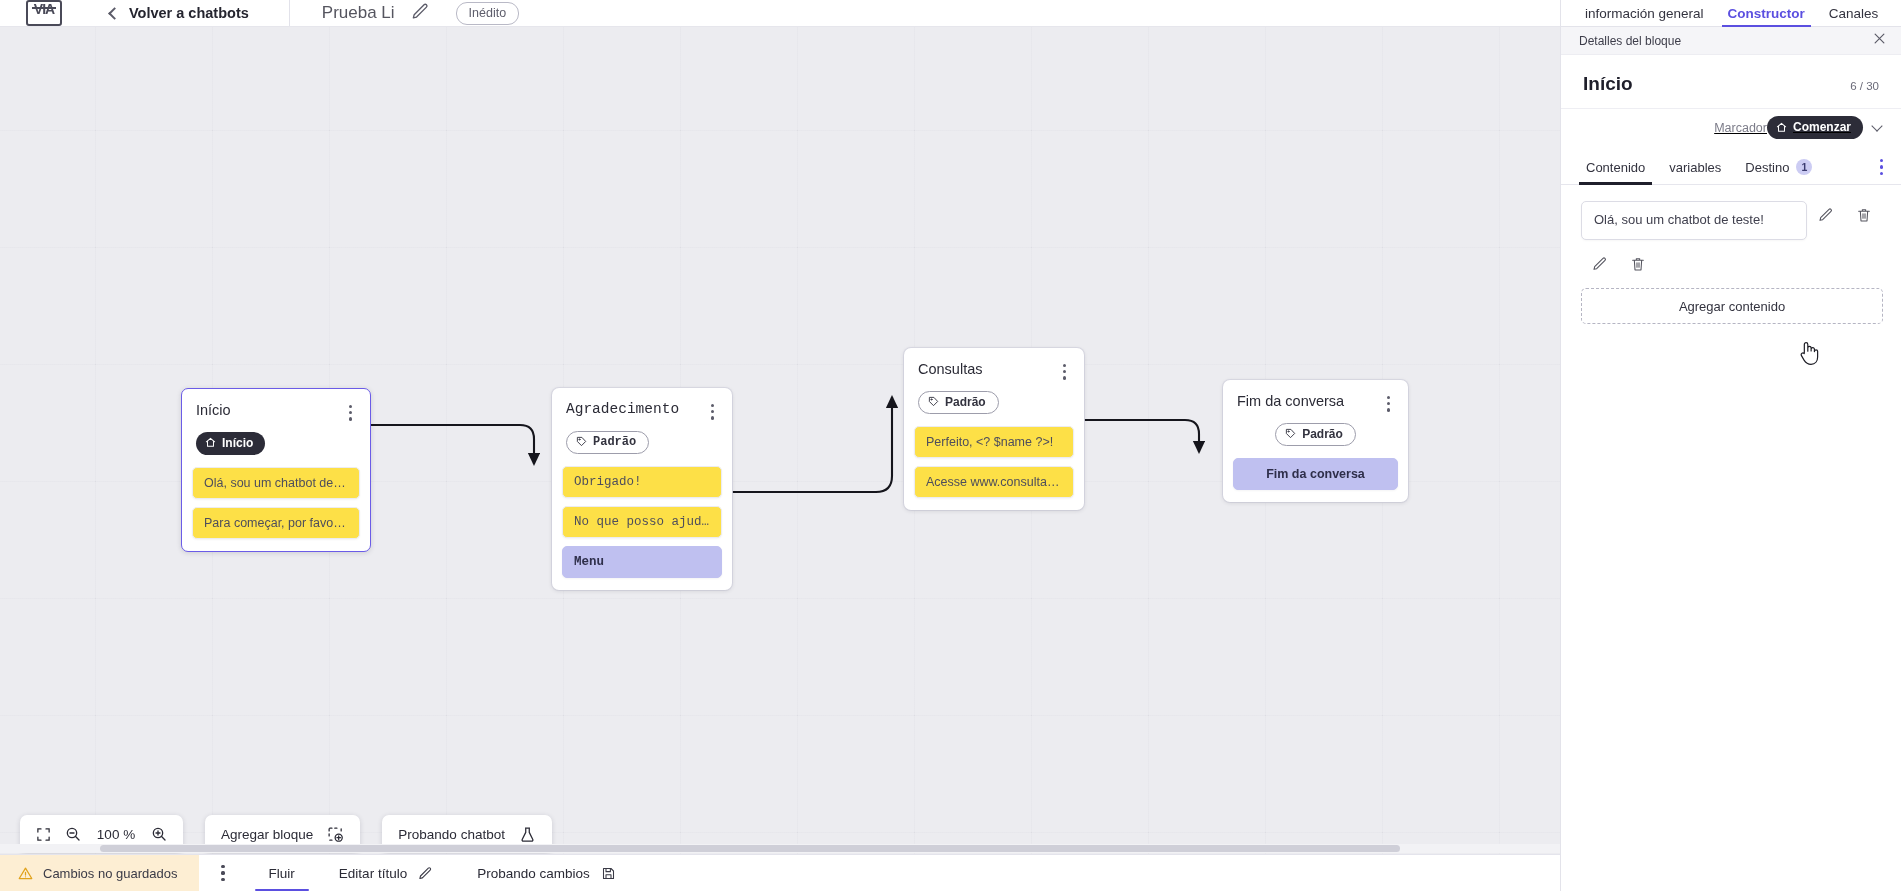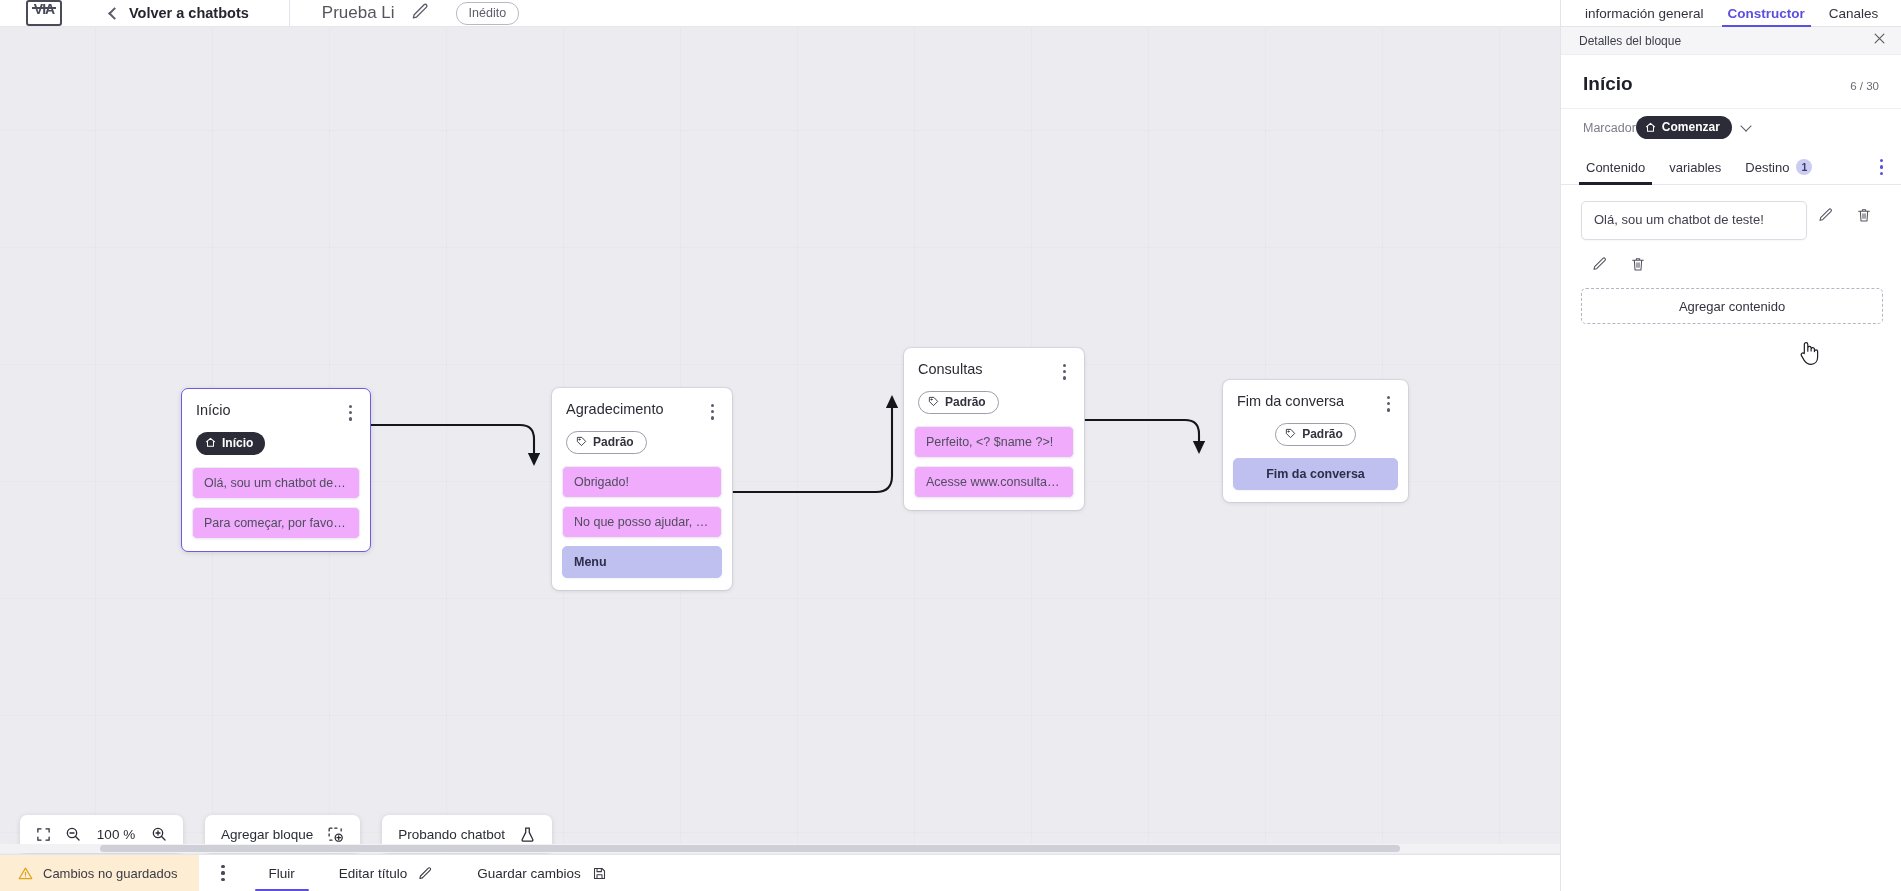--- a/index.html
+++ b/index.html
@@ -108,21 +108,21 @@
   }
   .tag-default {
     display: inline-flex; align-items: center; gap: 6px;
     background: #fff; color: #33333f;
     border: 1px solid #9d9dab;
     border-radius: 13px; padding: 3px 12px 4px 9px;
     font-size: 12px; font-weight: 600;
   }
   .node-body { padding: 0 10px 12px; display: flex; flex-direction: column; gap: 8px; }
   .msg-chip {
-    background: #f0abfc; border: 1px solid #ececf1;
+    background: #fde047; border: 1px solid #ececf1;
     border-radius: 5px; padding: 8px 11px;
     font-size: 12.5px; color: #4e4e5c;
     white-space: nowrap; overflow: hidden; text-overflow: ellipsis;
     box-shadow: 0 1px 2px rgba(40,40,60,.05);
   }
   .msg-chip.accent {
     background: #bfc0f0; border-color: #bfc0f0;
     color: #2e2e4a; font-weight: 600;
   }
 
@@ -208,23 +208,24 @@
   }
   .rp-subhead .t { font-size: 12px; color: #3d3d4a; }
   .rp-close { cursor: pointer; }
   .rp-titlerow {
     display: flex; align-items: baseline; justify-content: space-between;
     padding: 18px 22px 13px;
   }
   .rp-title { font-size: 19px; font-weight: 700; color: #1f1f2b; }
   .rp-count { font-size: 11.5px; color: #6a6a78; }
   .rp-markerrow {
-    display: flex; align-items: center; justify-content: flex-start;
+    display: flex; align-items: center; justify-content: flex-end;
     padding: 7px 20px 10px 22px;
     border-top: 1px solid #eeeef3;
+    text-decoration: underline;
   }
   .rp-marker-lbl { font-size: 12.5px; color: #7c7c89; }
   .rp-marker-right { display: flex; align-items: center; gap: 10px; }
   .chev-down {
     width: 8px; height: 8px;
     border-right: 1.8px solid #5b5b68; border-bottom: 1.8px solid #5b5b68;
     transform: rotate(45deg); margin-bottom: 3px; cursor: pointer;
   }
   .rp-tabs2 {
     display: flex; align-items: center; padding: 6px 10px 0 14px;
@@ -324,21 +325,21 @@
           </svg>
         <span>Início</span>
       </span>
     </div>
     <div class="node-body">
       <div class="msg-chip">Olá, sou um chatbot de teste!</div>
       <div class="msg-chip">Para começar, por favor digite o ...</div>
     </div>
   </div>
 
-  <div class="node" style="left:552px; top:361px; width:180px;">
+  <div class="node" style="left:552px; top:361px; width:180px;font-family:Liberation Mono, monospace;">
     <div class="node-head">
       <span class="node-title">Agradecimento</span>
       <span class="kebab">
           <i></i>
           <i></i>
           <i></i>
         </span>
     </div>
     <div class="node-tagrow">
       <span class="tag-default">
@@ -467,21 +468,21 @@
   <div class="sb-tab active">
     <span>Fluir</span>
   </div>
   <div class="sb-item">
     <span>Editar título</span>
     <svg width="15" height="15" viewBox="0 0 24 24" fill="none" stroke="#3a3a46" stroke-width="1.7" stroke-linecap="round" stroke-linejoin="round">
         <path d="M16.5 3.5a2.1 2.1 0 0 1 3 3L7 19l-4 1 1-4Z"></path>
       </svg>
   </div>
   <div class="sb-item">
-    <span>Guardar cambios</span>
+    <span>Probando cambios</span>
     <svg width="15" height="15" viewBox="0 0 24 24" fill="none" stroke="#3a3a46" stroke-width="1.7" stroke-linejoin="round">
         <path d="M4 4h12l4 4v12H4Z"></path>
         <path d="M8 4v5h7V4M8 20v-6h8v6"></path>
       </svg>
   </div>
 </div>
 
 <div class="rpanel">
 
   <div class="rp-tabs">

